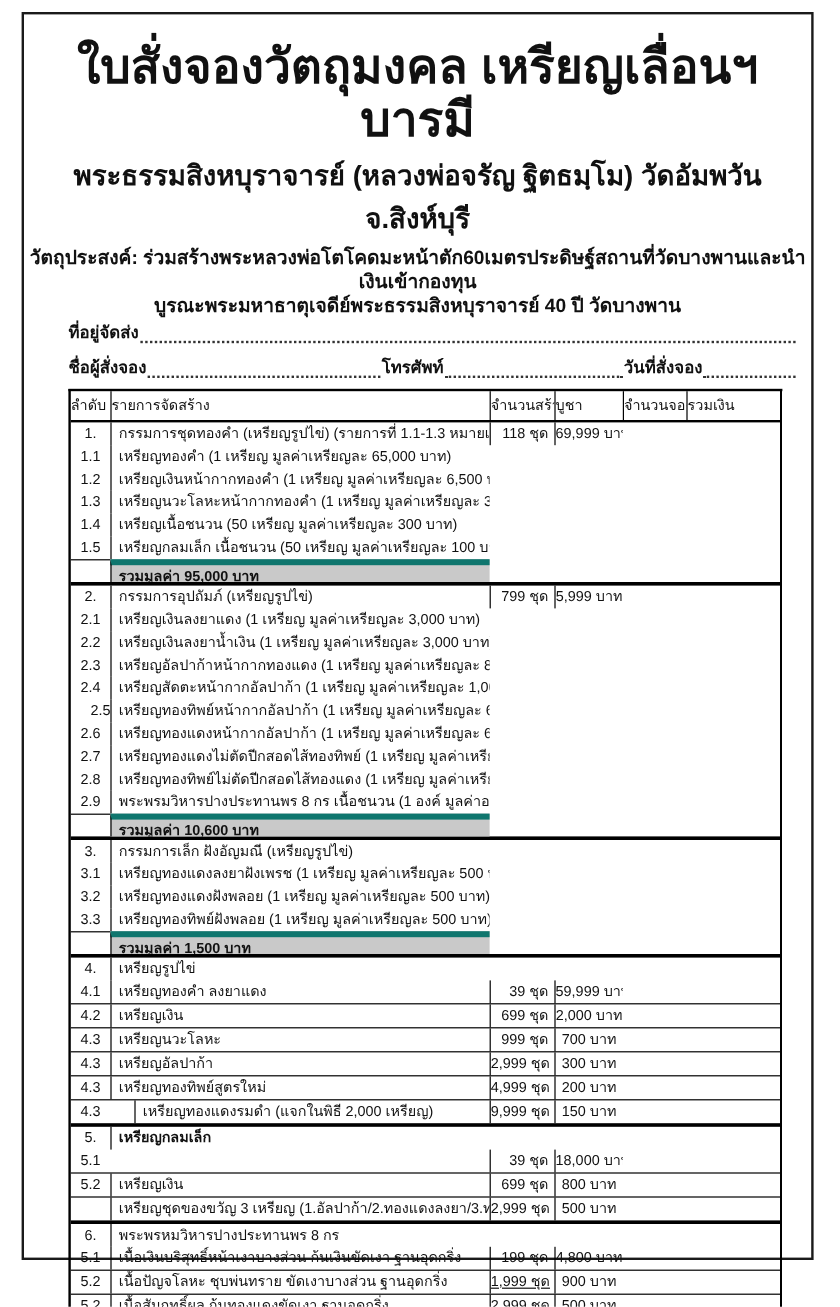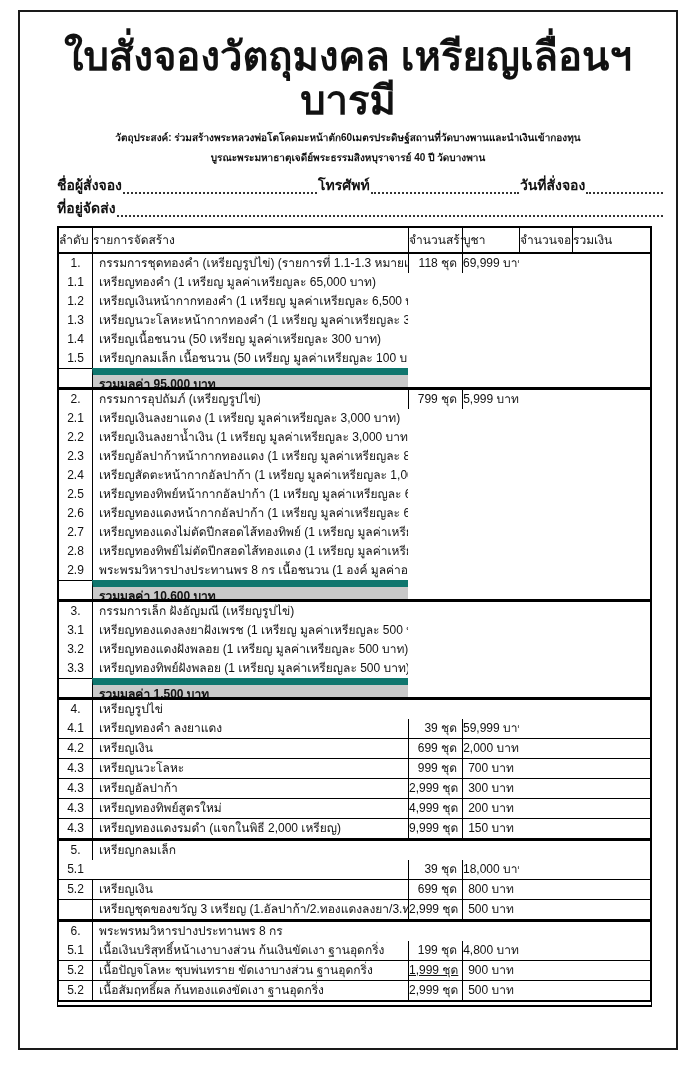--- a/index.html
+++ b/index.html
@@ -3,21 +3,21 @@
 <meta charset="utf-8">
 <style>
   html,body{margin:0;padding:0;background:#fff;}
   .canvas{width:700px;height:1089px;position:relative;background:#fff;
     font-family:"Liberation Sans","DejaVu Sans",sans-serif;color:#111;}
   .sheet{position:absolute;left:18px;top:10px;width:660px;height:1040px;
     border:2px solid #1a1a1a;box-sizing:border-box;background:#fff;}
   .title{margin-top:22px;text-align:center;font-size:40px;font-weight:bold;
     letter-spacing:0px;line-height:1.1;}
   .subtitle{text-align:center;font-size:23px;font-weight:bold;margin-top:6px;}
-  .purpose{text-align:center;font-size:10px;font-weight:600;line-height:20px;margin-top:6px;}
+  .purpose{text-align:center;font-size:16px;font-weight:600;line-height:20px;margin-top:6px;}
   .formline{display:flex;align-items:flex-end;margin:0 12px 0 37px;width:auto;
     font-size:14px;font-weight:600;line-height:23px;}
   .formline .lbl{white-space:nowrap;}
   .dots{border-bottom:2px dotted #333;height:16px;margin:0 1px 3px 1px;}
   
   .order-table{width:591px;margin:6px 0 0 37px;border:2px solid #000;
     border-bottom:7px double #000;box-sizing:content-box;font-size:12px;}
   .grid{display:grid;grid-template-columns:33px 316px 54px 57px 53px 78px;
     grid-auto-rows:19px;}
   .t-header .cell{line-height:24px;}
@@ -28,46 +28,47 @@
   .cell.c1{border-left:none;text-align:center;}
   .cell.hd{text-align:left;}
   .cell.desc{padding-left:6px;}
   .cell.qty{text-align:right;padding-right:5px;}
   .cell.price{text-align:center;}
   .section + .section{border-top:3px solid #000;}
   .group + .group{border-top:1px solid #000;}
   .v-top{align-self:start;}
   .v-bottom{align-self:end;}
   .v-center{align-self:center;}
-  .band{background:#c9c9c9;border-top:7px solid #0f766e;font-weight:600;}
+  .band{background:#c9c9c9;border-top:5px solid #0f766e;font-weight:600;}
   .band-no{border-top:1px solid #000;}
 </style>
 </head>
 <body>
 
 <div class="canvas">
   <div class="sheet">
 
     <div class="title">ใบสั่งจองวัตถุมงคล  เหรียญเลื่อนฯบารมี</div>
+    <div class="subtitle">พระธรรมสิงหบุราจารย์ (หลวงพ่อจรัญ ฐิตธมฺโม) วัดอัมพวัน จ.สิงห์บุรี</div>
     <div class="purpose">
       <div>วัตถุประสงค์: ร่วมสร้างพระหลวงพ่อโตโคดมะหน้าตัก60เมตรประดิษฐ์สถานที่วัดบางพานและนำเงินเข้ากองทุน</div>
       <div>บูรณะพระมหาธาตุเจดีย์พระธรรมสิงหบุราจารย์ 40 ปี วัดบางพาน</div>
     </div>
 
+    <div class="formline">
+      <span class="lbl">ที่อยู่จัดส่ง</span>
+      <span class="dots" style="flex:1;"></span>
+    </div>
     <div class="formline" style="margin-top:6px;">
       <span class="lbl">ชื่อผู้สั่งจอง</span>
       <span class="dots" style="flex:1.9;"></span>
       <span class="lbl">โทรศัพท์</span>
       <span class="dots" style="flex:1.45;"></span>
       <span class="lbl">วันที่สั่งจอง</span>
       <span class="dots" style="flex:0.75;"></span>
-    </div>
-    <div class="formline">
-      <span class="lbl">ที่อยู่จัดส่ง</span>
-      <span class="dots" style="flex:1;"></span>
     </div>
 
     <div class="order-table">
       <div class="t-header">
         <div class="grid" id="thead-grid">
             <div class="cell c1 hd">ลำดับ</div>
             <div class="cell c2 hd">รายการจัดสร้าง</div>
             <div class="cell c3 hd">จำนวนสร้าง</div>
             <div class="cell c4 hd">บูชา</div>
             <div class="cell c5 hd">จำนวนจอง</div>
@@ -102,21 +103,21 @@
               <div class="cell c1" style="grid-area: 1 / 1;">2.</div>
               <div class="cell c2 desc" style="grid-area: 1 / 2;">กรรมการอุปถัมภ์ (เหรียญรูปไข่)</div>
               <div class="cell c1" style="grid-area: 2 / 1;">2.1</div>
               <div class="cell c2 desc" style="grid-area: 2 / 2;">เหรียญเงินลงยาแดง (1 เหรียญ มูลค่าเหรียญละ 3,000 บาท)</div>
               <div class="cell c1" style="grid-area: 3 / 1;">2.2</div>
               <div class="cell c2 desc" style="grid-area: 3 / 2;">เหรียญเงินลงยาน้ำเงิน (1 เหรียญ มูลค่าเหรียญละ 3,000 บาท)</div>
               <div class="cell c1" style="grid-area: 4 / 1;">2.3</div>
               <div class="cell c2 desc" style="grid-area: 4 / 2;">เหรียญอัลปาก้าหน้ากากทองแดง (1 เหรียญ มูลค่าเหรียญละ 800 บาท)</div>
               <div class="cell c1" style="grid-area: 5 / 1;">2.4</div>
               <div class="cell c2 desc" style="grid-area: 5 / 2;">เหรียญสัดตะหน้ากากอัลปาก้า (1 เหรียญ มูลค่าเหรียญละ 1,000 บาท)</div>
-              <div class="cell c1" style="grid-area: 6 / 1;">2.5</div>
+              <div class="cell c1" style="grid-area: 6 / 1; text-align: right;">2.5</div>
               <div class="cell c2 desc" style="grid-area: 6 / 2;">เหรียญทองทิพย์หน้ากากอัลปาก้า (1 เหรียญ มูลค่าเหรียญละ 600 บาท)</div>
               <div class="cell c1" style="grid-area: 7 / 1;">2.6</div>
               <div class="cell c2 desc" style="grid-area: 7 / 2;">เหรียญทองแดงหน้ากากอัลปาก้า (1 เหรียญ มูลค่าเหรียญละ 600 บาท)</div>
               <div class="cell c1" style="grid-area: 8 / 1;">2.7</div>
               <div class="cell c2 desc" style="grid-area: 8 / 2;">เหรียญทองแดงไม่ตัดปีกสอดไส้ทองทิพย์ (1 เหรียญ มูลค่าเหรียญละ 500 บาท)</div>
               <div class="cell c1" style="grid-area: 9 / 1;">2.8</div>
               <div class="cell c2 desc" style="grid-area: 9 / 2;">เหรียญทองทิพย์ไม่ตัดปีกสอดไส้ทองแดง (1 เหรียญ มูลค่าเหรียญละ 500 บาท)</div>
               <div class="cell c1" style="grid-area: 10 / 1;">2.9</div>
               <div class="cell c2 desc" style="grid-area: 10 / 2;">พระพรมวิหารปางประทานพร 8 กร เนื้อชนวน (1  องค์ มูลค่าองค์ละ 600 บาท)</div>
               <div class="cell c1 band-no" style="grid-area: 11 / 1;"></div>
@@ -183,31 +184,31 @@
             <div class="group grid">
               <div class="cell c1" style="grid-area: 1 / 1;">4.3</div>
               <div class="cell c2 desc" style="grid-area: 1 / 2;">เหรียญทองทิพย์สูตรใหม่</div>
               <div class="cell c3 qty v-center" style="grid-area: 1 / 3 / span 1;">4,999 ชุด</div>
               <div class="cell c4 price v-center" style="grid-area: 1 / 4 / span 1;">200 บาท</div>
               <div class="cell c5  v-center" style="grid-area: 1 / 5 / span 1;"></div>
               <div class="cell c6  v-center" style="grid-area: 1 / 6 / span 1;"></div>
             </div>
             <div class="group grid">
               <div class="cell c1" style="grid-area: 1 / 1;">4.3</div>
-              <div class="cell c2 desc" style="grid-area: 1 / 2;">เหรียญทองแดงรมดำ (แจกในพิธี 2,000 เหรียญ)</div>
+              <div class="cell c2 desc" style="grid-area: 1 / 2; margin-left: 20px;">เหรียญทองแดงรมดำ (แจกในพิธี 2,000 เหรียญ)</div>
               <div class="cell c3 qty v-center" style="grid-area: 1 / 3 / span 1;">9,999 ชุด</div>
               <div class="cell c4 price v-center" style="grid-area: 1 / 4 / span 1;">150 บาท</div>
               <div class="cell c5  v-center" style="grid-area: 1 / 5 / span 1;"></div>
               <div class="cell c6  v-center" style="grid-area: 1 / 6 / span 1;"></div>
             </div>
           </div>
           <div class="section">
             <div class="group grid">
               <div class="cell c1" style="grid-area: 1 / 1;">5.</div>
-              <div class="cell c2 desc" style="grid-area: 1 / 2;">เหรียญกลมเล็ก</div>
+              <div class="cell c2 desc" style="grid-area: 1 / 2; font-weight: bold;">เหรียญกลมเล็ก</div>
               <div class="cell c1" style="grid-area: 2 / 1;">5.1</div>
               <div class="cell c3 qty v-bottom" style="grid-area: 1 / 3 / span 2;">39 ชุด</div>
               <div class="cell c4 price v-bottom" style="grid-area: 1 / 4 / span 2;">18,000 บาท</div>
               <div class="cell c5  v-bottom" style="grid-area: 1 / 5 / span 2;"></div>
               <div class="cell c6  v-bottom" style="grid-area: 1 / 6 / span 2;"></div>
             </div>
             <div class="group grid">
               <div class="cell c1" style="grid-area: 1 / 1;">5.2</div>
               <div class="cell c2 desc" style="grid-area: 1 / 2;">เหรียญเงิน</div>
               <div class="cell c3 qty v-center" style="grid-area: 1 / 3 / span 1;">699 ชุด</div>

